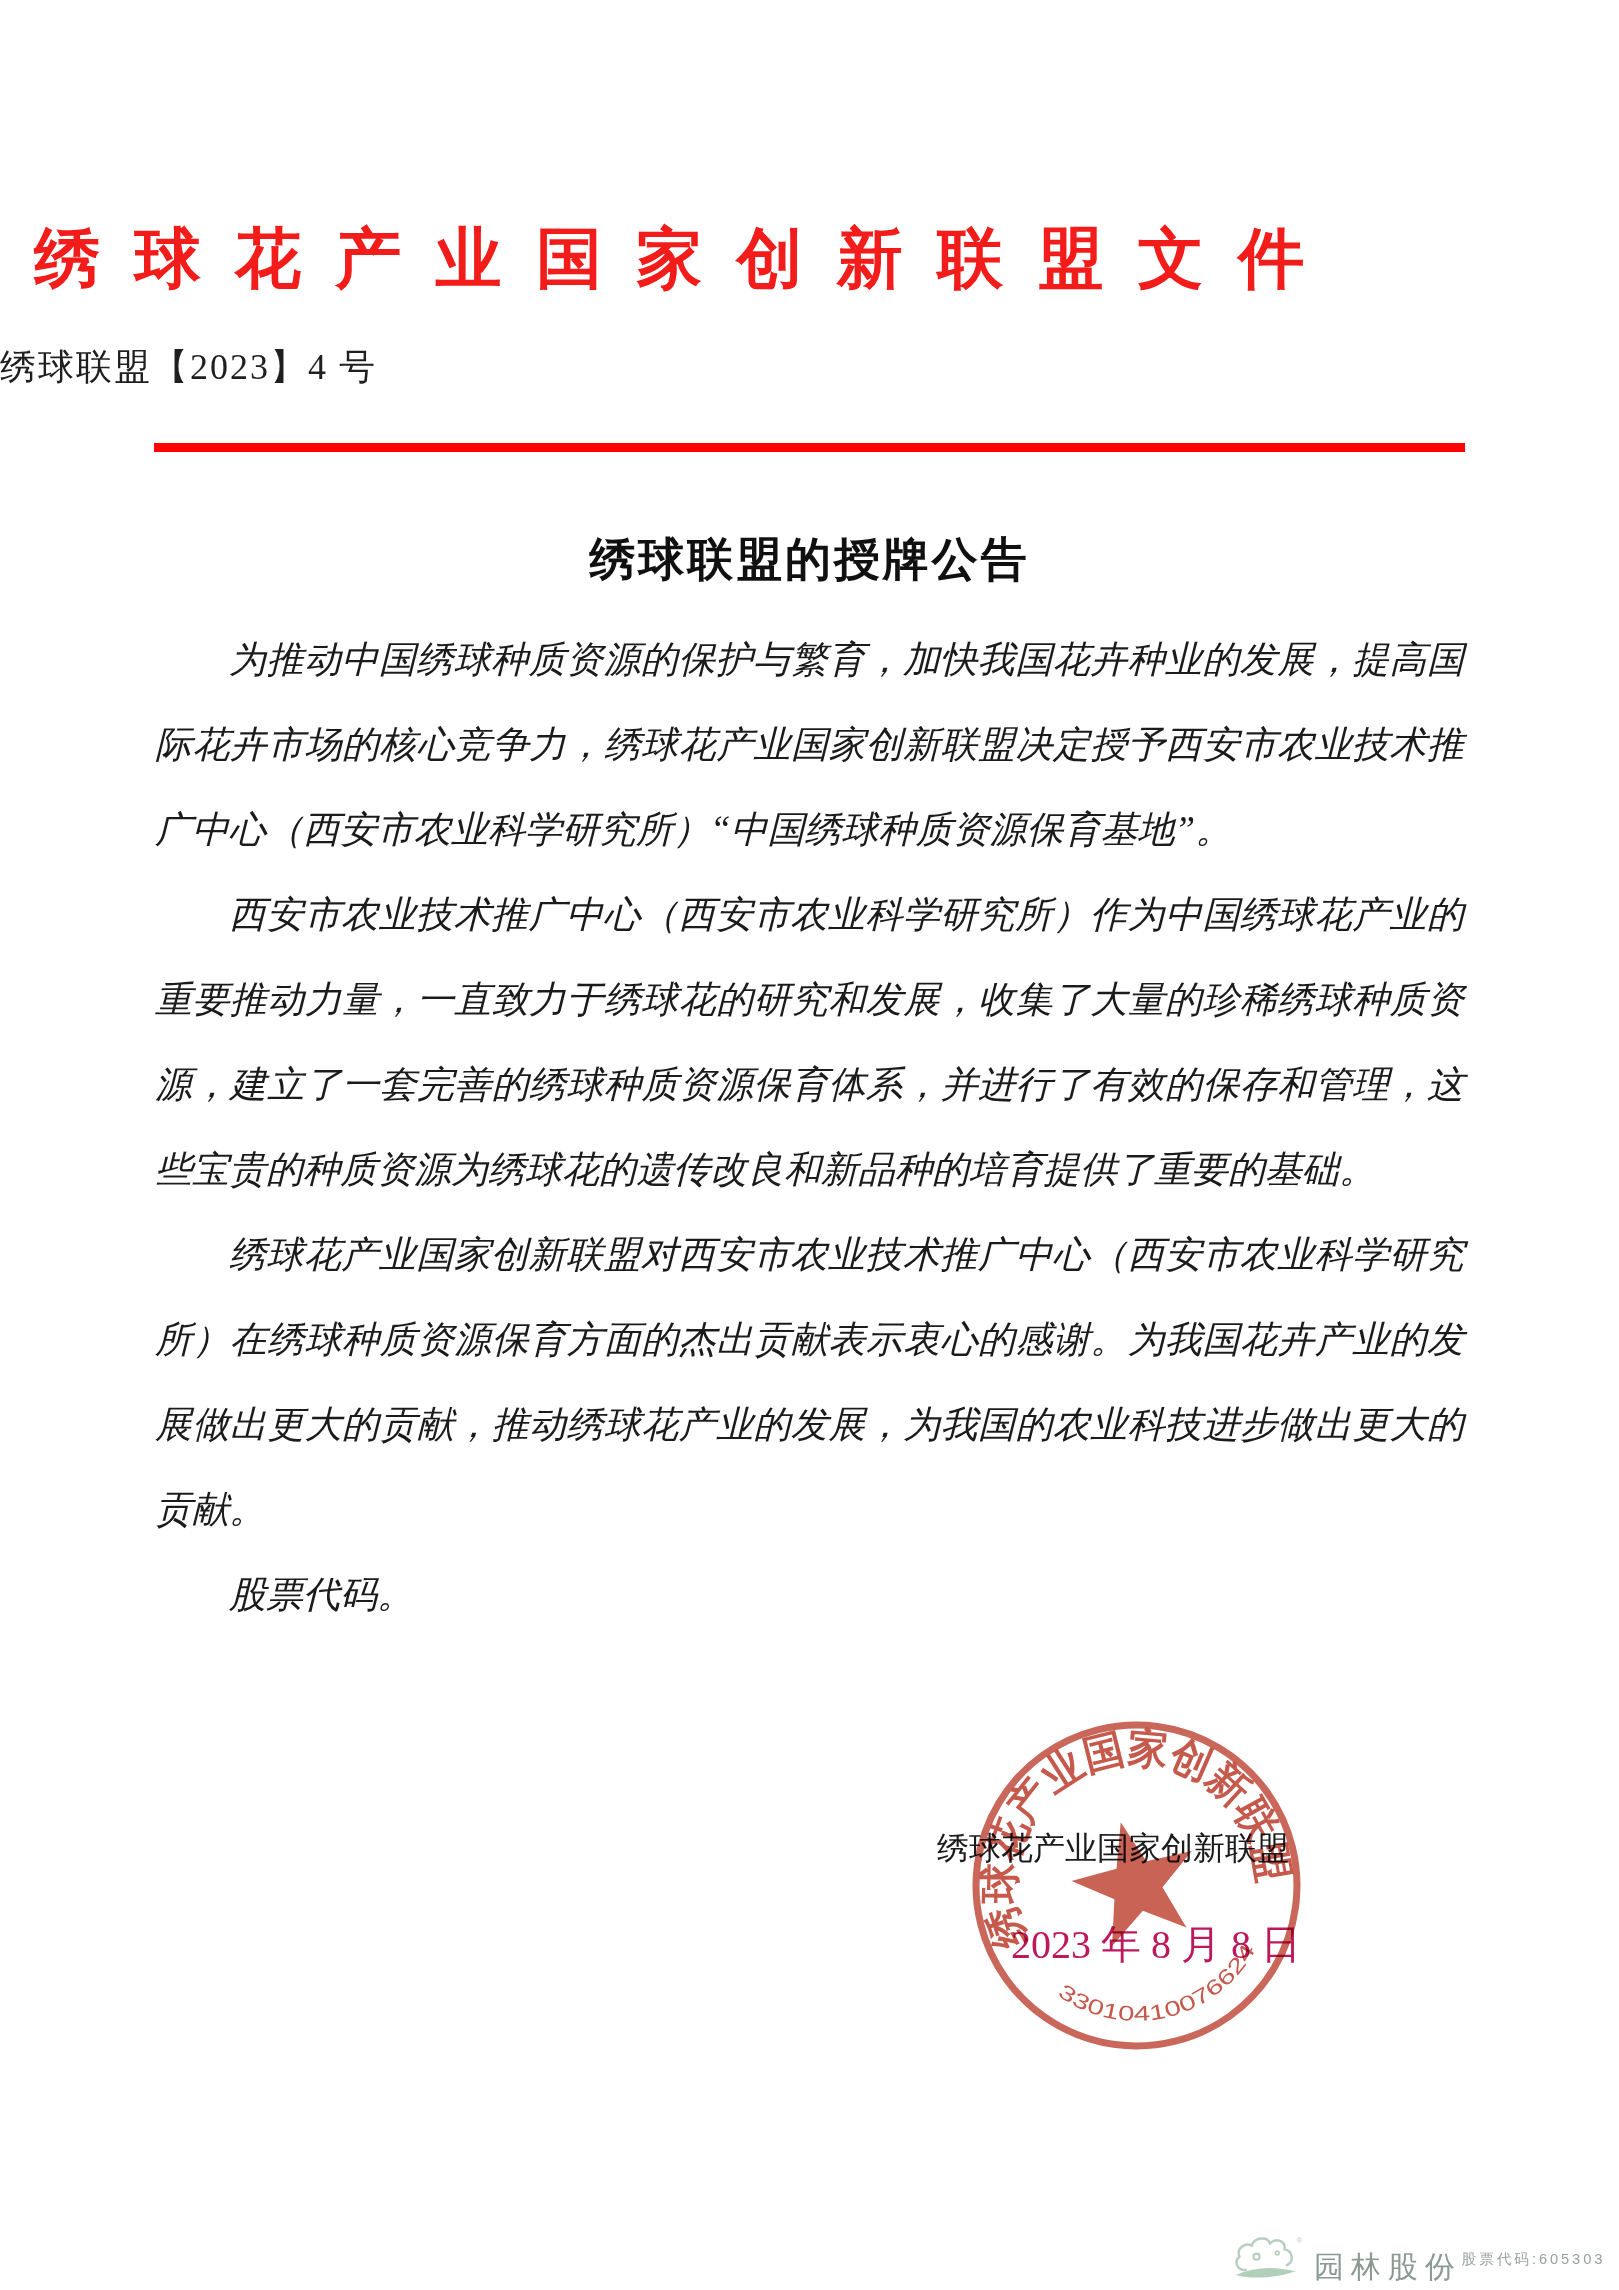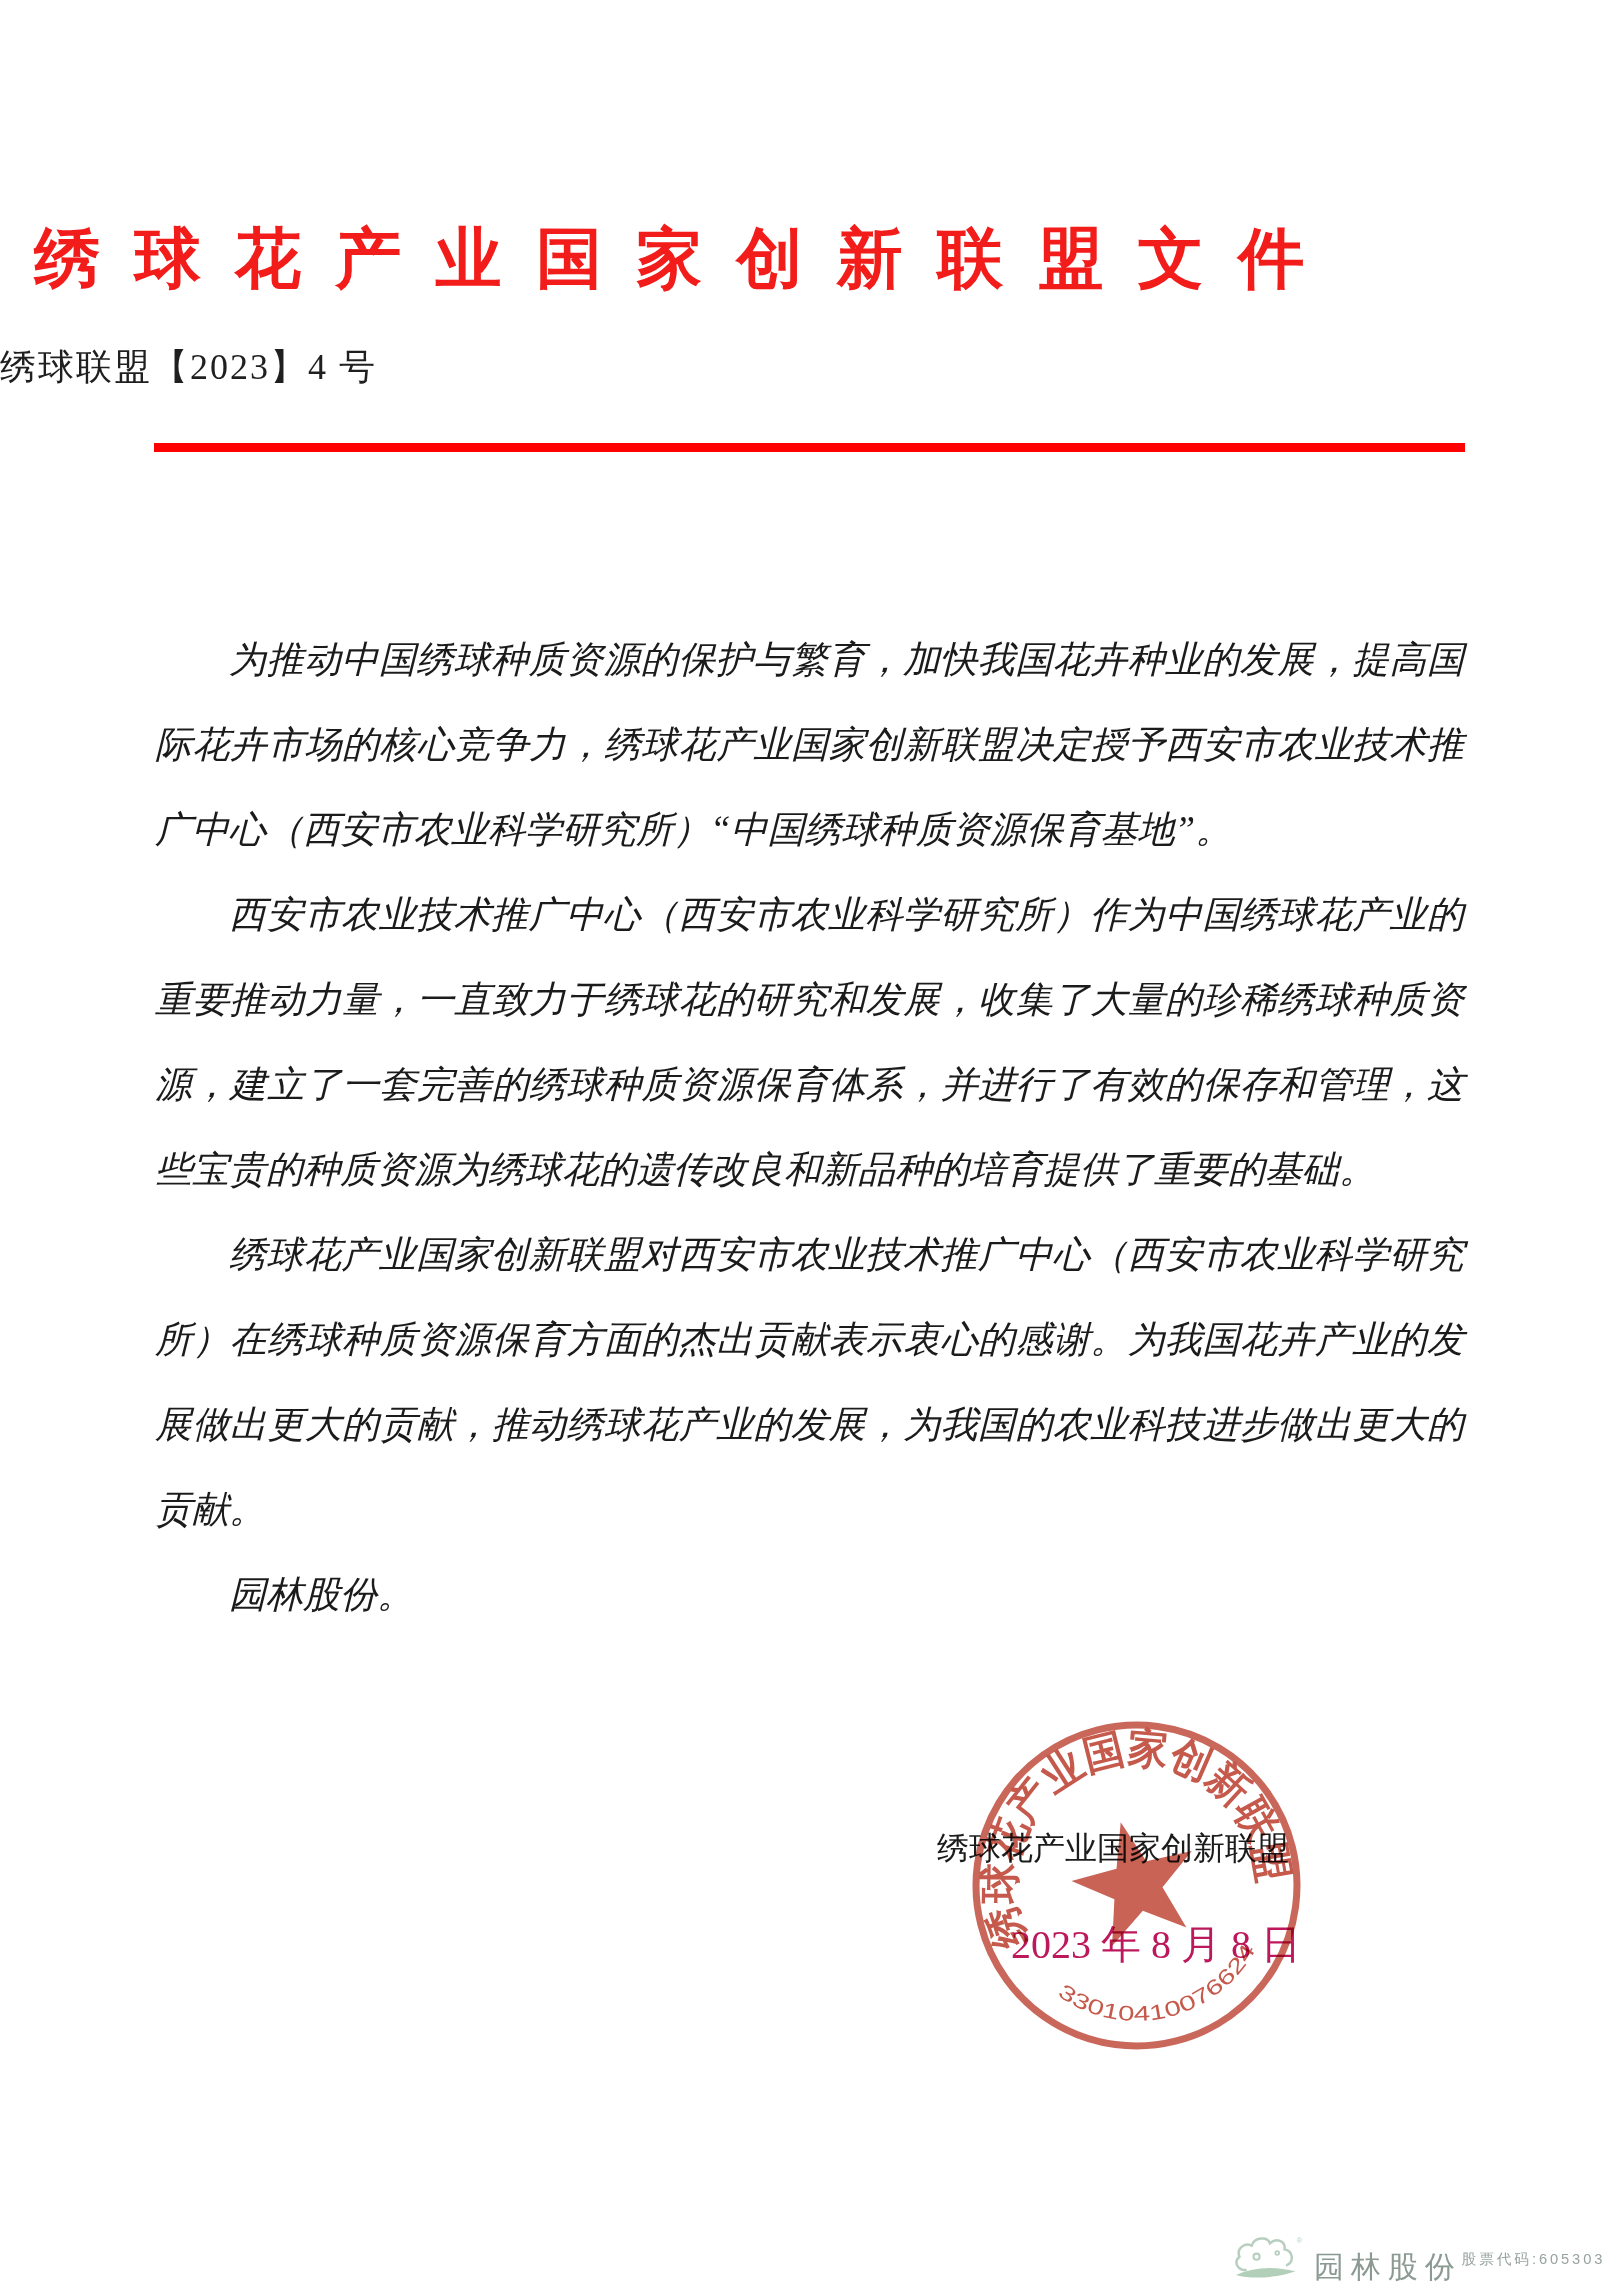--- a/index.html
+++ b/index.html
@@ -84,26 +84,27 @@
 <body>
 
 <div class="page">
 
   <div class="header-title">绣球花产业国家创新联盟文件</div>
 
   <div class="doc-number">绣球联盟【2023】4 号</div>
 
   <div class="red-divider"></div>
 
+  <div class="notice-title">绣球联盟的授牌公告</div>
 
   <div class="body-text">
     <p>为推动中国绣球种质资源的保护与繁育，加快我国花卉种业的发展，提高国际花卉市场的核心竞争力，绣球花产业国家创新联盟决定授予西安市农业技术推广中心（西安市农业科学研究所）“中国绣球种质资源保育基地”。</p>
     <p>西安市农业技术推广中心（西安市农业科学研究所）作为中国绣球花产业的重要推动力量，一直致力于绣球花的研究和发展，收集了大量的珍稀绣球种质资源，建立了一套完善的绣球种质资源保育体系，并进行了有效的保存和管理，这些宝贵的种质资源为绣球花的遗传改良和新品种的培育提供了重要的基础。</p>
     <p>绣球花产业国家创新联盟对西安市农业技术推广中心（西安市农业科学研究所）在绣球种质资源保育方面的杰出贡献表示衷心的感谢。为我国花卉产业的发展做出更大的贡献，推动绣球花产业的发展，为我国的农业科技进步做出更大的贡献。</p>
-    <p>园林股份。</p>
+    <p>股票代码。</p>
   </div>
 
   <div class="signature-org">绣球花产业国家创新联盟</div>
   <div class="signature-date">2023 年 8 月 8 日</div>
 
   <svg class="seal" viewBox="0 0 340 340" xmlns="http://www.w3.org/2000/svg" aria-hidden="true">
     <g transform="rotate(-14 170 170)" fill="none" stroke="none">
       <circle cx="170" cy="170" r="160" stroke="#bd4233" stroke-width="7" fill="none" opacity="0.92"></circle>
       <defs>
         <path id="seal-arc-top" d="M 53.4 205.6 A 122 122 0 1 1 286.6 205.6"></path>

